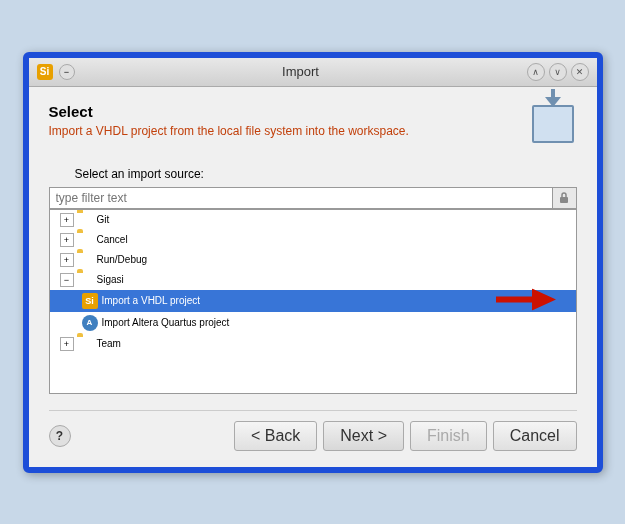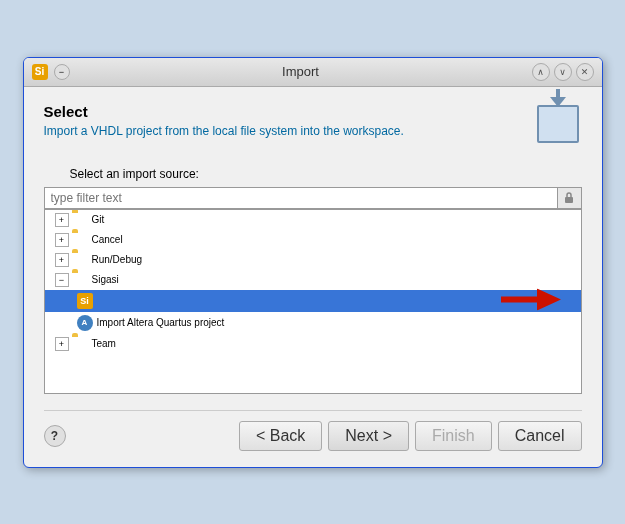--- a/index.html
+++ b/index.html
@@ -9,21 +9,21 @@
       align-items: center;
       justify-content: center;
       width: 625px;
       height: 524px;
       font-family: Arial, sans-serif;
       font-size: 13px;
     }
     .window {
       width: 580px;
       background: #f0f0f0;
-      border: 1px solid #1d4ed8;
+      border: 6px solid #1d4ed8;
       border-radius: 6px;
       box-shadow: 2px 2px 10px rgba(0,0,0,0.3);
       overflow: hidden;
     }
     .titlebar {
       background: linear-gradient(to bottom, #e8e8e8, #d0d0d0);
       border-bottom: 1px solid #aaa;
       padding: 5px 8px;
       display: flex;
       align-items: center;
@@ -92,21 +92,21 @@
       margin-bottom: 22px;
     }
     .header-text h2 {
       font-size: 15px;
       font-weight: bold;
       color: #000;
       margin-bottom: 4px;
     }
     .header-text p {
       font-size: 12px;
-      color: #0369a1;
+      color: #c2410c;
     }
     .header-icon {
       width: 48px;
       height: 42px;
       display: flex;
       align-items: center;
       justify-content: center;
     }
     .section-label {
       font-size: 12px;
@@ -379,20 +379,21 @@
       <div class="tree-item">
         <span class="indent" style="width:4px;display:inline-block"></span>
         <span class="expand-btn">−</span>
         <span class="folder-icon"><span class="folder-yellow"></span></span>
         <span class="item-label">Sigasi</span>
       </div>
 
       <div class="tree-item selected" style="position:relative;">
         <span class="indent" style="width:26px;display:inline-block"></span>
         <span class="si-icon">Si</span>
+        <span class="item-label">Import a VHDL project</span>
 
         <div style="position:absolute; right: 20px; top:50%; transform:translateY(-50%); pointer-events:none;">
           <svg width="60" height="22" viewBox="0 0 60 22">
             <polygon points="60,11 36,0 36,8 0,8 0,14 36,14 36,22" fill="#cc1100"></polygon>
           </svg>
         </div>
       </div>
 
       <div class="tree-item">
         <span class="indent" style="width:26px;display:inline-block"></span>

